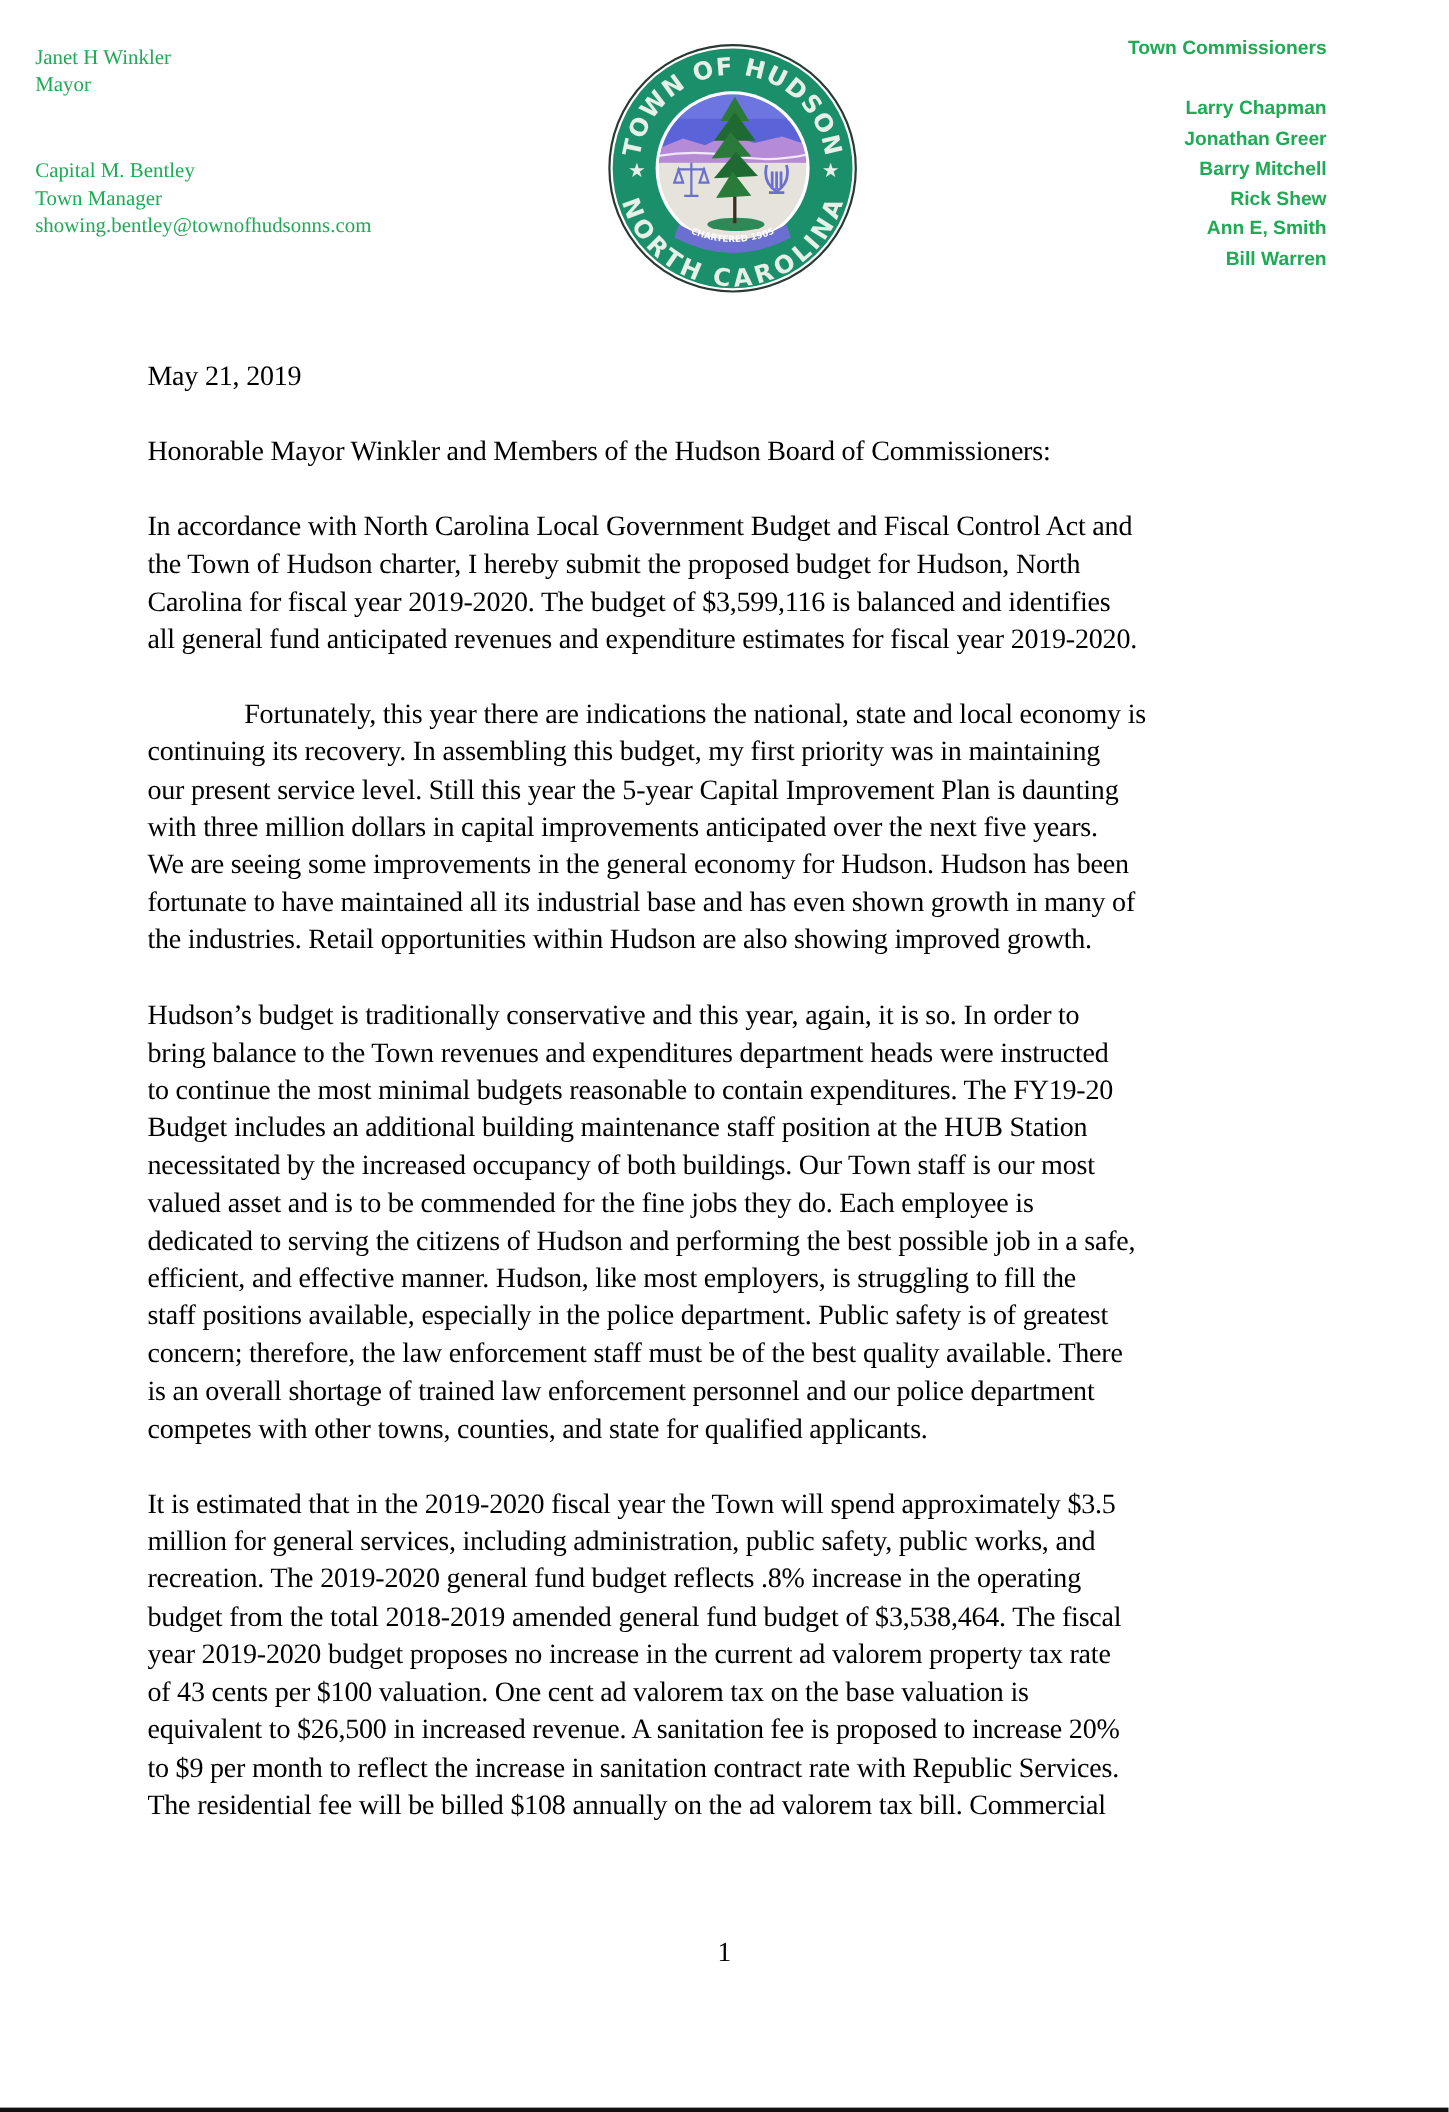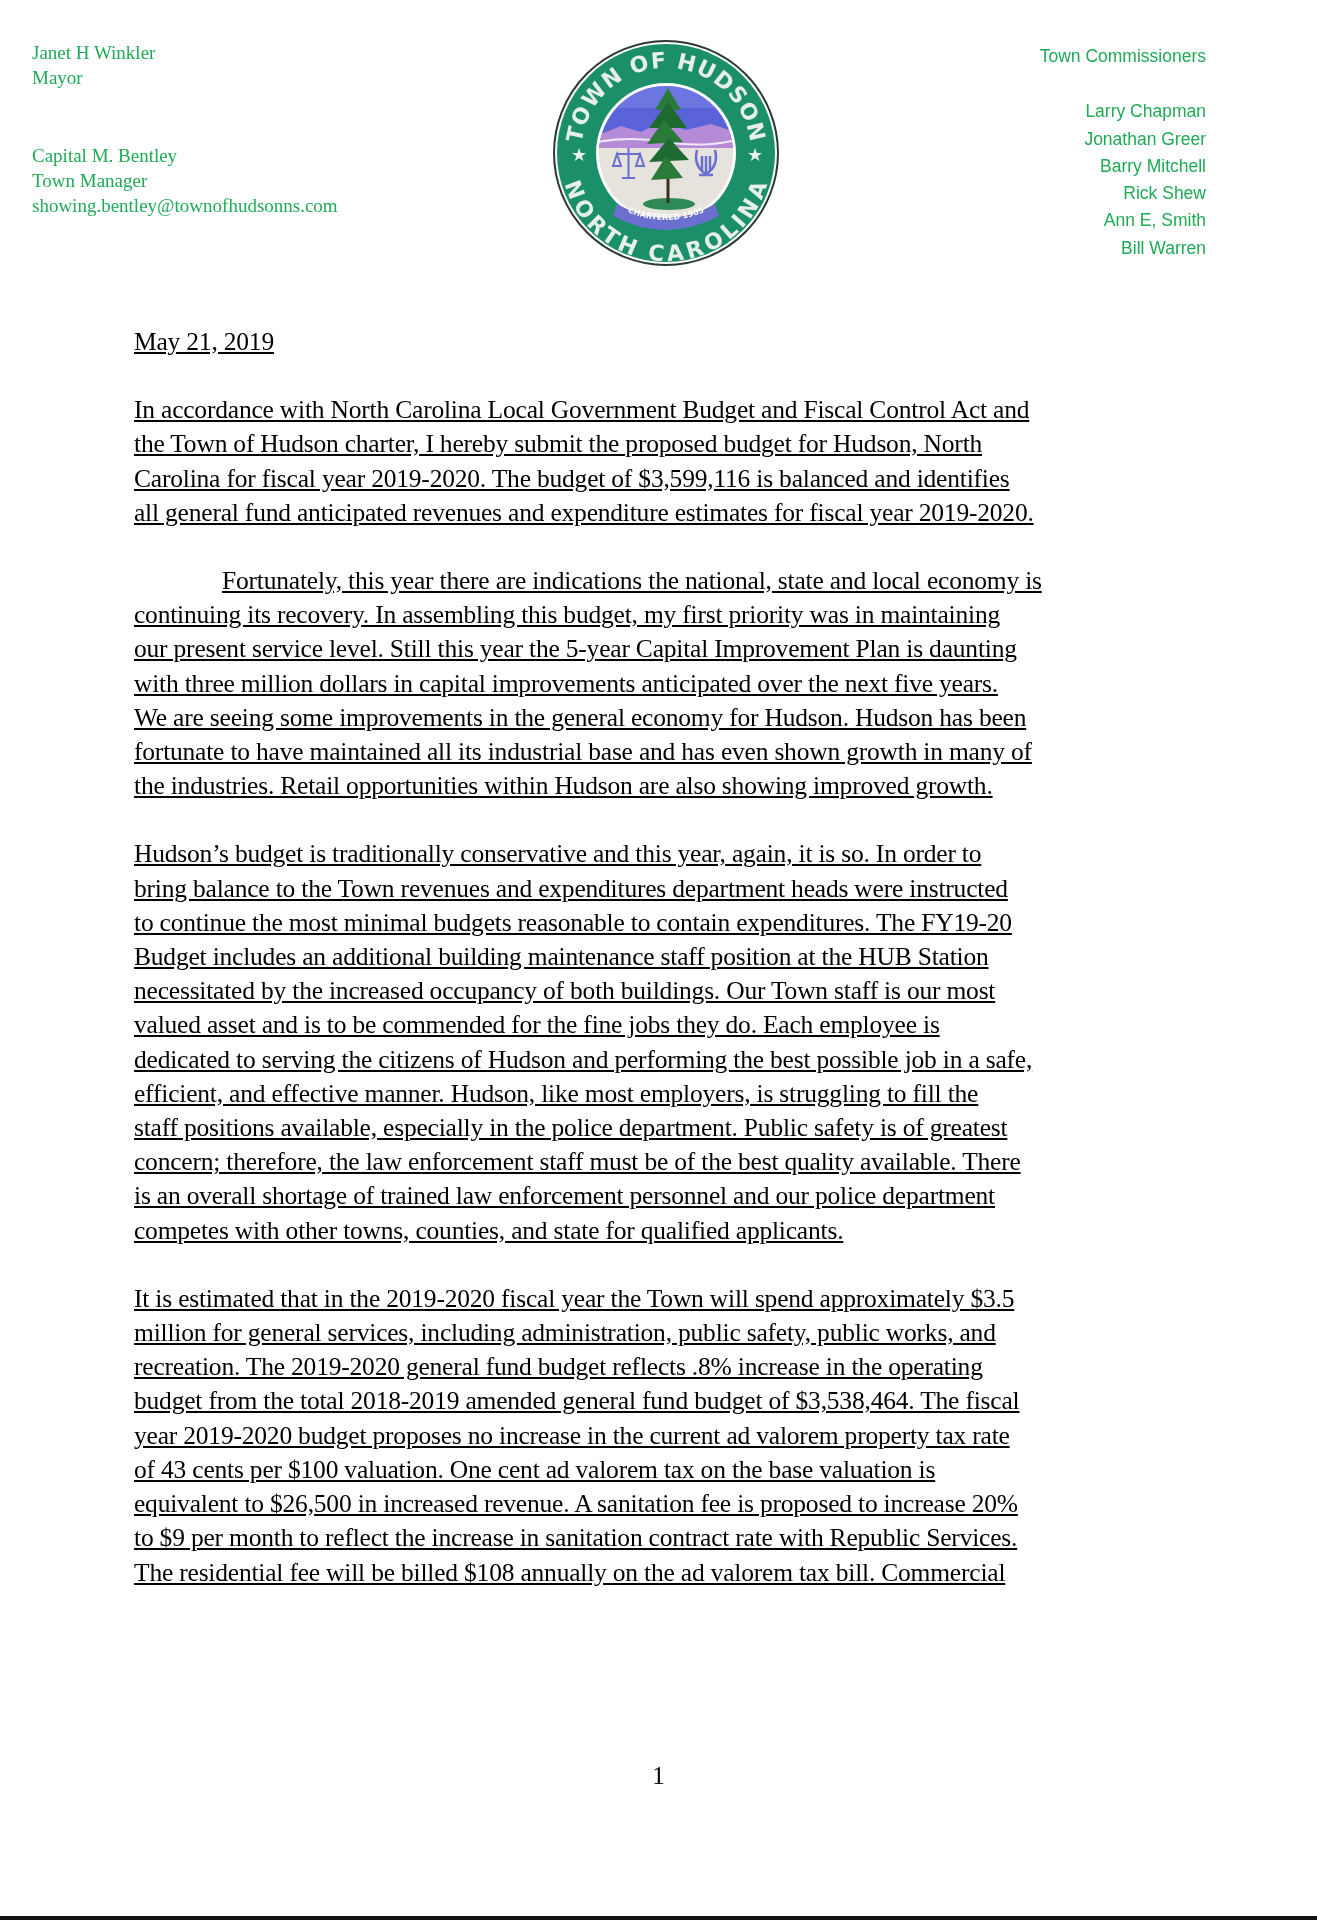--- a/index.html
+++ b/index.html
@@ -21,44 +21,44 @@
       top: 40px;
       color: #1faa55;
       font-family: "Liberation Serif", serif;
       font-size: 19px;
       line-height: 25px;
     }
     .letterhead-left .gap { height: 53px; }
     .letterhead-right {
       position: absolute;
       right: 111px;
-      top: 43px;
+      top: 30px;
       text-align: right;
       color: #1faa55;
       font-family: "Liberation Sans", "DejaVu Sans", sans-serif;
       font-size: 17.5px;
       line-height: 27.3px;
+      font-weight: bold;
     }
     .letterhead-right .title { margin-bottom: 28px; }
     .seal {
       position: absolute;
       left: 551px;
       top: 38px;
       width: 230px;
       height: 230px;
     }
     .body-text {
       position: absolute;
       left: 134px;
       top: 325px;
       width: 1080px;
       font-size: 25.5px;
       line-height: 34.2px;
       letter-spacing: -0.2px;
-      text-decoration: underline;
     }
     .body-text p {
       margin: 0;
       white-space: pre-line;
     }
     .date { margin-bottom: 34px !important; }
     .salutation { margin-bottom: 34px !important; }
     .para { margin-bottom: 34px !important; }
     .heading {
       font-weight: bold;
@@ -164,20 +164,21 @@
   <div>Larry Chapman</div>
   <div>Jonathan Greer</div>
   <div>Barry Mitchell</div>
   <div>Rick Shew</div>
   <div>Ann E, Smith</div>
   <div>Bill Warren</div>
 </div>
 
 <div class="body-text">
   <p class="date">May 21, 2019</p>
+  <p class="salutation">Honorable Mayor Winkler and Members of the Hudson Board of Commissioners:</p>
   <p class="para">In accordance with North Carolina Local Government Budget and Fiscal Control Act and
 the Town of Hudson charter, I hereby submit the proposed budget for Hudson, North
 Carolina for fiscal year 2019-2020.  The budget of $3,599,116 is balanced and identifies
 all general fund anticipated revenues and expenditure estimates for fiscal year 2019-2020.</p>
   <p class="para"><span class="indent"></span><span>Fortunately, this year there are indications the national, state and local economy is
 continuing its recovery.  In assembling this budget, my first priority was in maintaining
 our present service level.  Still this year the 5-year Capital Improvement Plan is daunting
 with three million dollars in capital improvements anticipated over the next five years.
 We are seeing some improvements in the general economy for Hudson.  Hudson has been
 fortunate to have maintained all its industrial base and has even shown growth in many of

